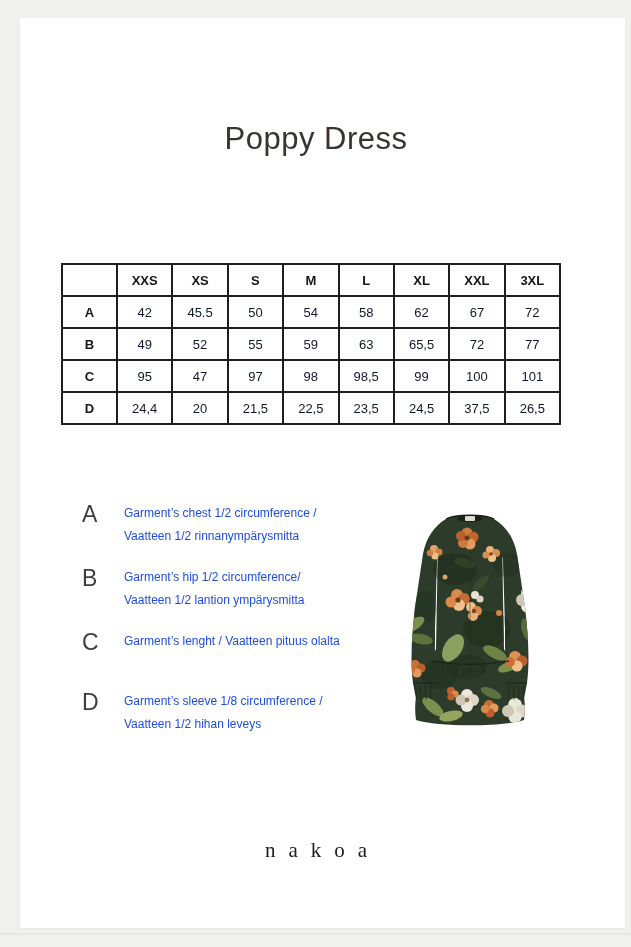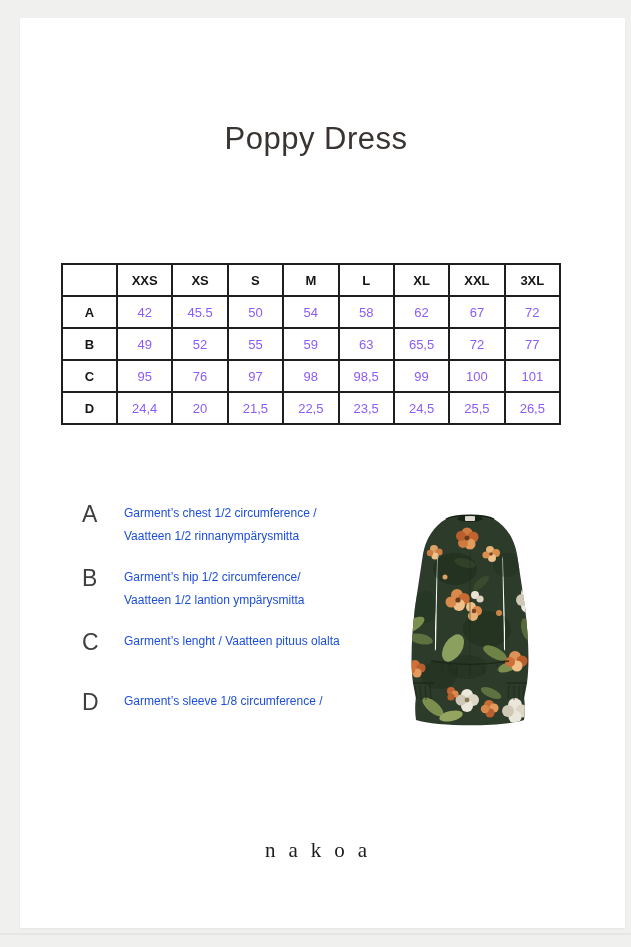--- a/index.html
+++ b/index.html
@@ -31,21 +31,21 @@
   }
   table.size-table col.label-col{width:55px;}
   table.size-table th,table.size-table td{
     border:2px solid #1f1f1f;
     height:30px;padding:0;
     text-align:center;vertical-align:middle;
     font-size:13px;line-height:13px;
   }
   table.size-table th{font-weight:bold;color:#161616;}
   table.size-table td.row-label{font-weight:bold;color:#161616;}
-  table.size-table td{color:#8b5cf6;}
+  table.size-table td{color:#0f172a;}
   
   .legend-row{
     position:absolute;left:60px;width:330px;display:flex;align-items:flex-start;
   }
   .legend-letter{
     width:28px;flex:0 0 28px;
     font-size:23px;line-height:24px;color:#3e3e3e;font-weight:400;
     text-align:left;padding-left:2px;
   }
   .legend-text{
@@ -116,37 +116,37 @@
       <td>55</td>
       <td>59</td>
       <td>63</td>
       <td>65,5</td>
       <td>72</td>
       <td>77</td>
     </tr>
     <tr>
       <td class="row-label">C</td>
       <td>95</td>
-      <td>76</td>
+      <td>47</td>
       <td>97</td>
       <td>98</td>
       <td>98,5</td>
       <td>99</td>
       <td>100</td>
       <td>101</td>
     </tr>
     <tr>
       <td class="row-label">D</td>
       <td>24,4</td>
       <td>20</td>
       <td>21,5</td>
       <td>22,5</td>
       <td>23,5</td>
       <td>24,5</td>
-      <td>25,5</td>
+      <td>37,5</td>
       <td>26,5</td>
     </tr>
   </tbody>
     </table>
 
   <div class="legend-row legend-a">
     <div class="legend-letter">A</div>
     <div class="legend-text">
       <div>Garment’s chest 1/2 circumference /</div>
       <div>Vaatteen 1/2 rinnanympärysmitta</div>
@@ -162,20 +162,21 @@
   <div class="legend-row legend-c">
     <div class="legend-letter">C</div>
     <div class="legend-text">
       <div>Garment’s lenght / Vaatteen pituus olalta</div>
     </div>
   </div>
   <div class="legend-row legend-d">
     <div class="legend-letter">D</div>
     <div class="legend-text">
       <div>Garment’s sleeve 1/8 circumference /</div>
+      <div>Vaatteen 1/2 hihan leveys</div>
     </div>
   </div>
 
   <div class="product-image">
     <svg width="150" height="220" viewBox="0 0 150 220">
       <defs>
         <clipPath id="dressClip">
           <path d="M51,12 C60,7 90,7 99,12 C104,17 106,25 107,34 L109,142 L114,153 C127,170 132,193 129,213 C108,220 42,220 21,213 C18,193 23,170 36,153 L41,142 L43,34 C44,25 46,17 51,12 Z"></path>
           <path d="M51,12 C39,19 31,31 28,47 L20,100 C17,126 15,154 18,176 L21,192 C26,196 33,196 38,192 C40,170 40,146 40,122 L42,52 Z"></path>
           <path d="M99,12 C111,19 119,31 122,47 L130,100 C133,126 135,154 132,176 L129,192 C124,196 117,196 112,192 C110,170 110,146 110,122 L108,52 Z"></path>

